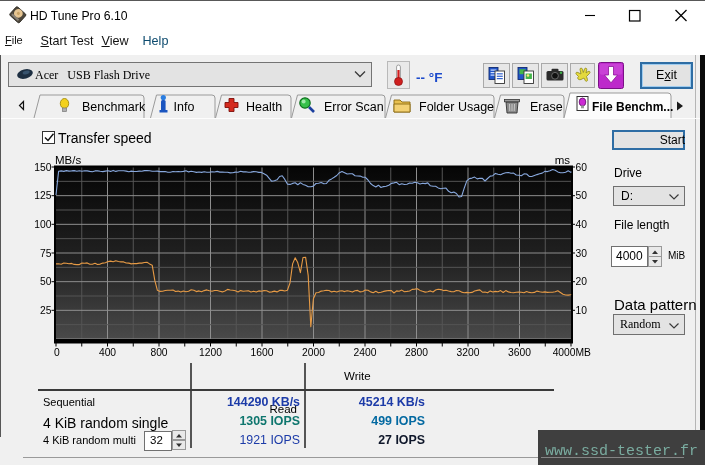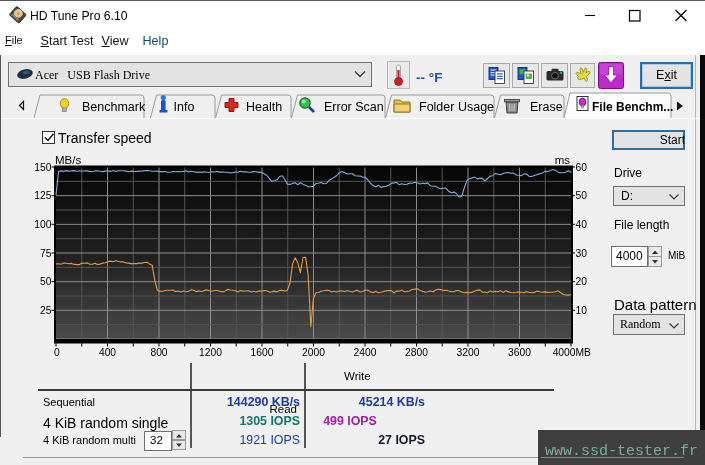--- a/index.html
+++ b/index.html
@@ -284,21 +284,21 @@
 <div class="abs" style="left:38px;top:389px;width:516px;height:2px;background:#3a3a3a;"></div>
 <div class="abs" style="left:197px;top:370px;width:100px;text-align:right;font-size:11.5px;margin-top:33px;">Read</div>
 <div class="abs" style="left:307px;top:370px;width:100px;text-align:left;font-size:11.5px;margin-left:37px;">Write</div>
 <div class="abs" style="left:43px;top:396px;font-size:11px;">Sequential</div>
 <div class="abs" style="left:43px;top:415px;font-size:14px;">4 KiB random single</div>
 <div class="abs" style="left:43px;top:434px;font-size:11px;">4 KiB random multi</div>
 <div class="abs" style="left:150px;top:395px;width:150px;text-align:right;font-size:12.4px;font-weight:bold;color:#1c3ba8;">144290 KB/s</div>
 <div class="abs" style="left:150px;top:414px;width:150px;text-align:right;font-size:12.4px;font-weight:bold;color:#0f766e;">1305 IOPS</div>
 <div class="abs" style="left:150px;top:433px;width:150px;text-align:right;font-size:12.4px;font-weight:normal;color:#1c3ba8;">1921 IOPS</div>
 <div class="abs" style="left:275px;top:395px;width:150px;text-align:right;font-size:12.4px;font-weight:bold;color:#1c3ba8;">45214 KB/s</div>
-<div class="abs" style="left:275px;top:414px;width:150px;text-align:center;font-size:12.4px;font-weight:bold;color:#a21caf;">499 IOPS</div>
+<div class="abs" style="left:275px;top:414px;width:150px;text-align:right;font-size:12.4px;font-weight:bold;color:#0369a1;">499 IOPS</div>
 <div class="abs" style="left:275px;top:433px;width:150px;text-align:right;font-size:12.4px;font-weight:bold;color:#0f172a;">27 IOPS</div>
 
 <div class="abs" style="left:144px;top:431px;width:28px;height:20px;background:#fff;border:1px solid #707070;"></div>
 <div class="abs" style="left:150px;top:434px;font-size:11.5px;">32</div>
 <div class="abs" style="left:172px;top:430px;width:14px;height:10px;background:#e9e9e9;border:1px solid #999;"></div>
 <div class="abs" style="left:172px;top:440px;width:14px;height:10px;background:#e9e9e9;border:1px solid #999;"></div>
 <svg class="abs" style="left:174px;top:432px;" width="10" height="17" viewBox="0 0 10 17">
   <path d="M5 2 L8 5.5 L2 5.5 Z" fill="#333"></path>
   <path d="M5 15 L2 11.5 L8 11.5 Z" fill="#333"></path>
 </svg>

